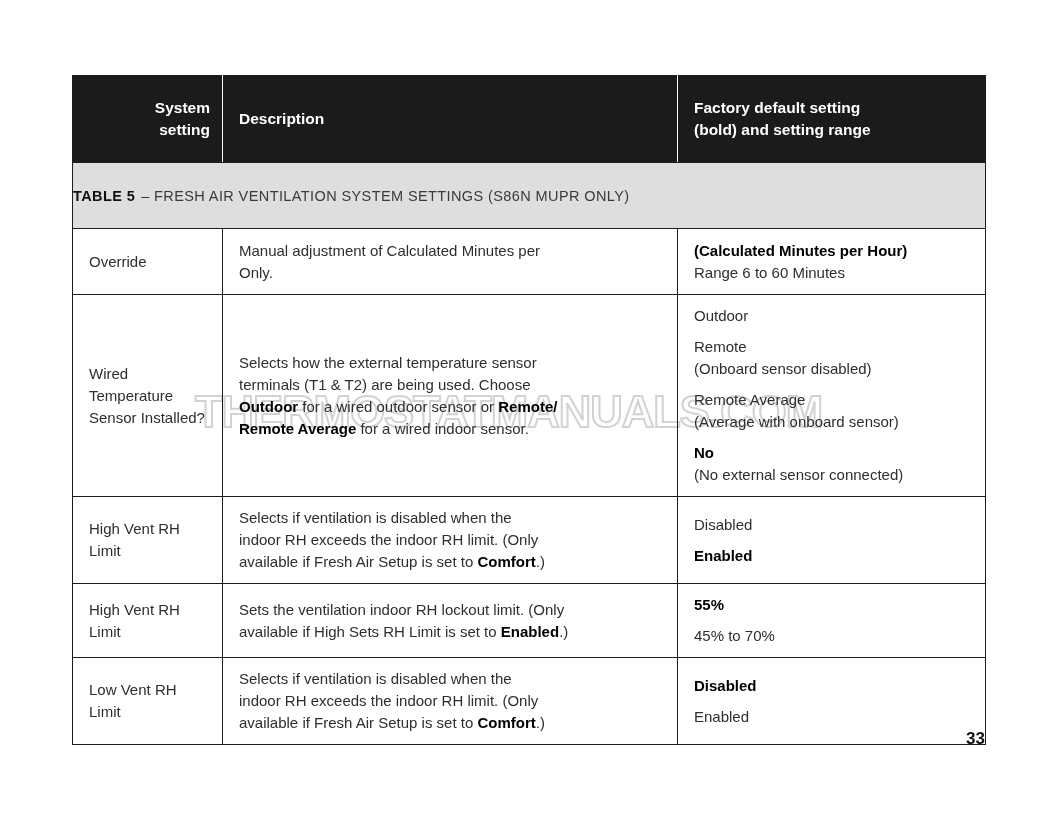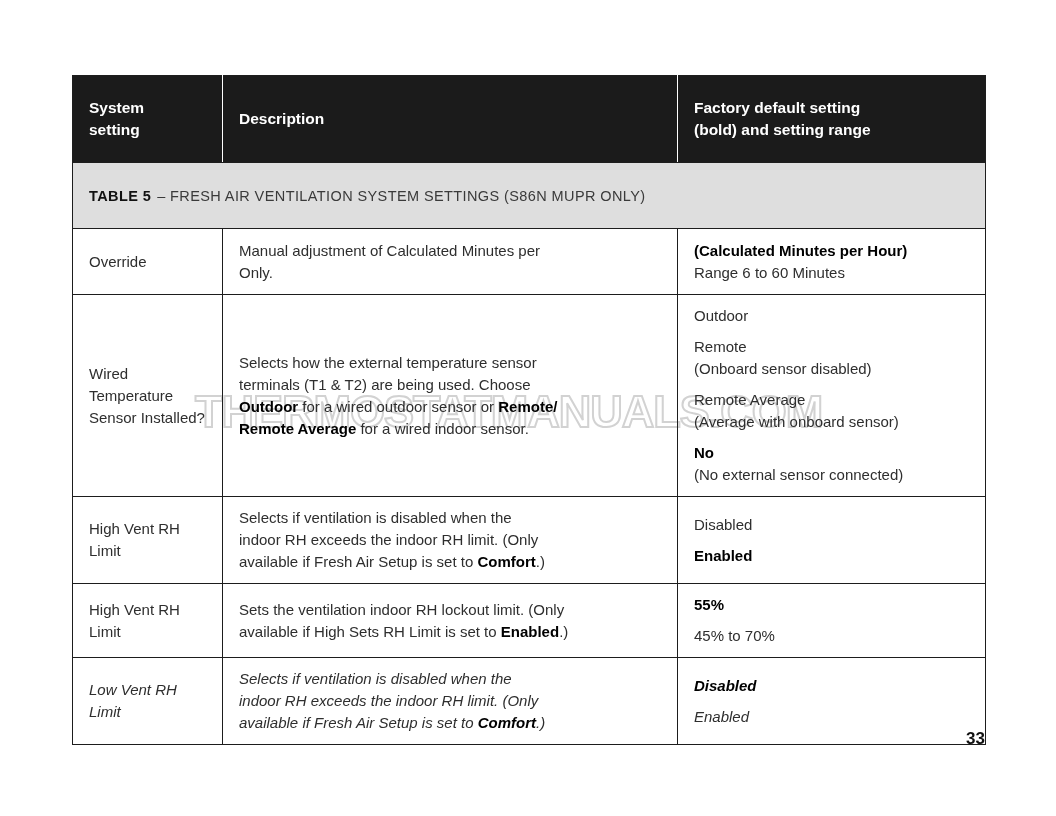--- a/index.html
+++ b/index.html
@@ -17,46 +17,46 @@
     pointer-events:none;
   }
   table.settings{
     position:absolute;left:72px;top:75px;width:913px;z-index:1;
     border-collapse:collapse;table-layout:fixed;background:transparent;
   }
   col.c1{width:150px;} col.c2{width:455px;} col.c3{width:308px;}
   
   tr.title-row td{
     background:#dedede;border:1px solid #1d1d1d;height:37px;
-    padding:0 0 0 16px;vertical-align:middle;
+    padding:0 0 0 0;vertical-align:middle;
     font-size:14.5px;color:#3a3a3a;letter-spacing:.4px;white-space:nowrap;
   }
   .title-label{font-weight:700;color:#111;}
   .title-rest{margin-left:6px;}
   
   thead th{
     background:#1b1b1b;color:#fff;height:66px;
     border-top:1px solid #1d1d1d;border-bottom:1px solid #1d1d1d;
     padding:10px 12px 10px 16px;text-align:left;vertical-align:middle;
     font-size:15.5px;font-weight:700;line-height:22px;white-space:pre-line;
   }
   thead th{border-left:1px solid #ffffff;border-right:1px solid #ffffff;}
-  thead th:first-child{border-left-color:#1d1d1d;}
+  thead th:first-child{border-left-color:#1d1d1d;text-align:right;}
   thead th:last-child{border-right-color:#1d1d1d;}
   
   tbody td{
     border:1px solid #1d1d1d;background:transparent;
     padding:10px 12px 10px 16px;vertical-align:middle;
     font-size:15px;color:#2e2e2e;line-height:22px;
   }
   tbody tr:nth-child(1){height:66px;}
   tbody tr:nth-child(2){height:202px;}
   tbody tr:nth-child(3){height:85px;}
   tbody tr:nth-child(4){height:62px;}
-  tbody tr:nth-child(5){height:83px;font-style:italic;}
+  tbody tr:nth-child(5){height:83px;}
   .b{font-weight:700;color:#000000;}
   .line{display:block;}
   .para + .para{margin-top:9px;}
   .page-number{
     position:absolute;right:71px;top:729px;
     font-size:17px;font-weight:700;color:#111;
   }
 </style>
 </head>
 <body>

